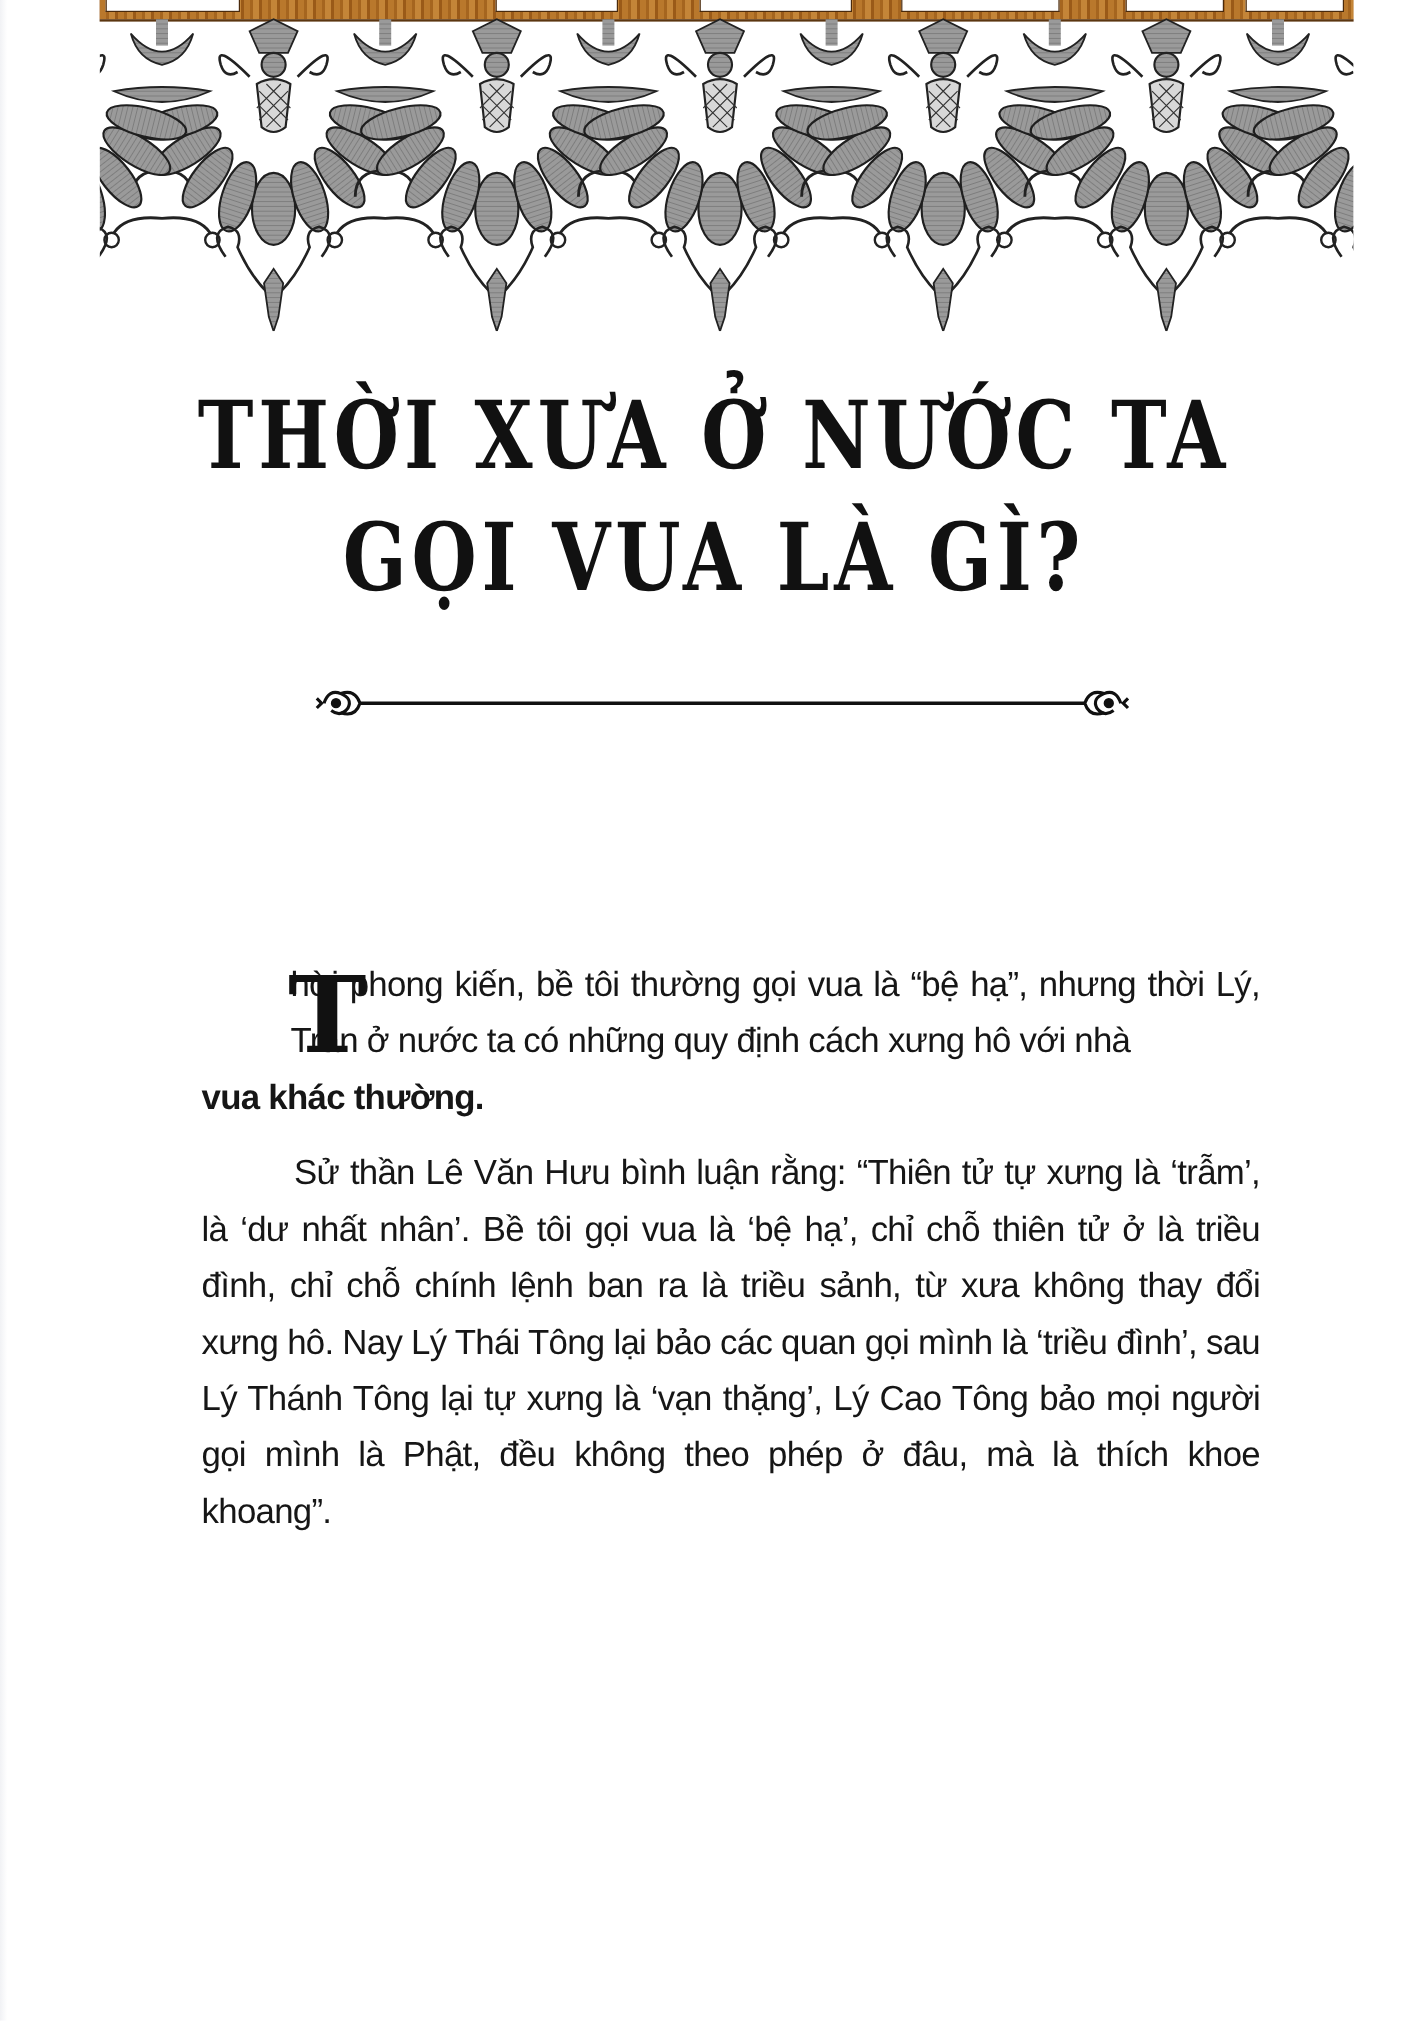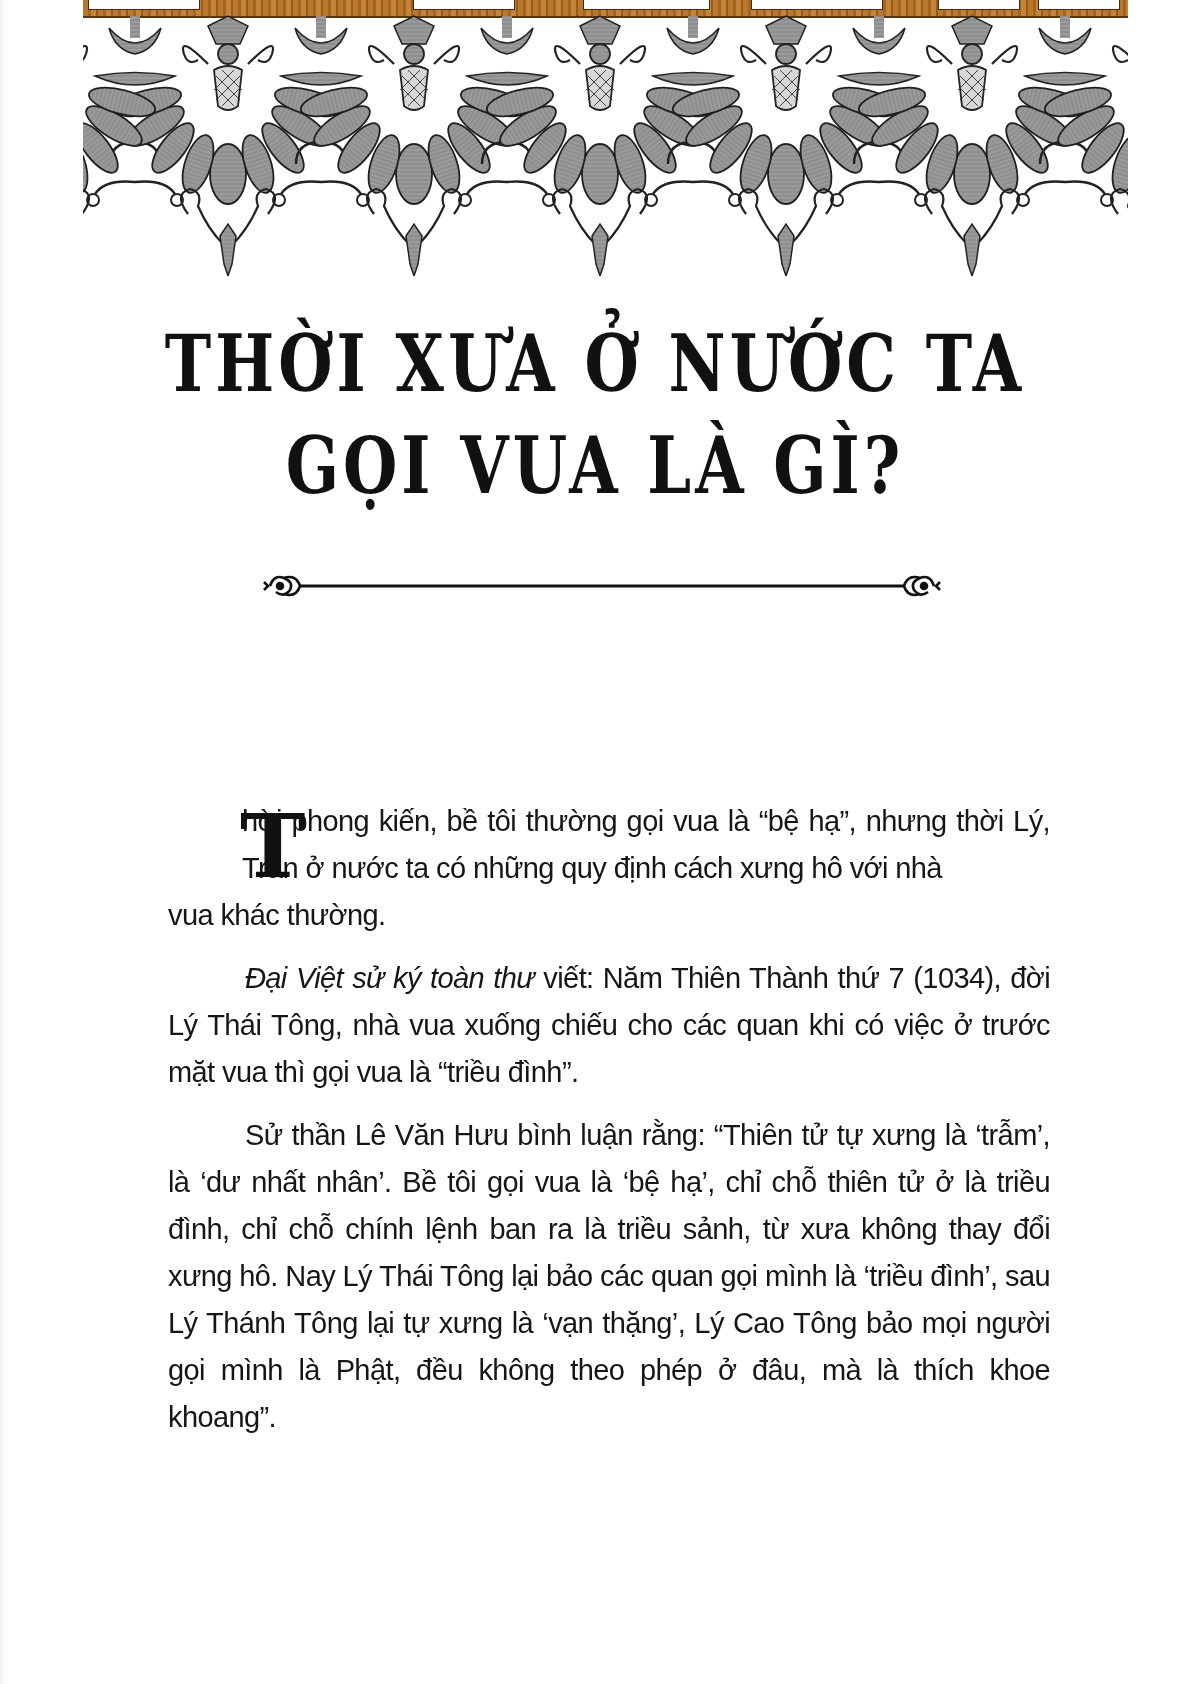--- a/index.html
+++ b/index.html
@@ -23,21 +23,21 @@
   .title.l2 { top:420px; }
   
   .divider { position:absolute; left:262px; top:568px; width:680px; height:34px; }
   
   .body { position:absolute; left:168px; top:798px; width:882px;
           font-family:"Liberation Sans", sans-serif; font-size:29px; line-height:47px;
           color:#161616; letter-spacing:-0.6px; }
   .body p { margin:0 0 16px 0; text-align:justify; }
   .body p.indent { text-indent:77px; }
   .body p.first { padding-left:74px; position:relative; text-indent:0; }
-  .body p.first .rest2 { margin-left:-74px; }
+  .body p.first .rest2 { margin-left:-74px;font-weight:bold; }
   .dropcap { position:absolute; left:72px; top:6px; font-family:"DejaVu Serif", serif;
              font-weight:bold; font-size:88px; line-height:84px; color:#111; }
   .italic { font-style:italic; }
 </style>
 </head>
 <body>
 
 <div class="page-edge"></div>
 
 <div class="wood">
@@ -133,17 +133,14 @@
     </g>
   </svg>
 </div>
 
 <div class="body">
   <p class="first">
     <span class="dropcap">T</span>
     <span>hời phong kiến, bề tôi thường gọi vua là “bệ hạ”, nhưng thời Lý, Trần ở nước ta có những quy định cách xưng hô với nhà</span>
     <br><span class="rest2">vua khác thường.</span>
   </p>
-  <p class="indent">
-    <span class="italic">Đại Việt sử ký toàn thư</span><span> viết: Năm Thiên Thành thứ 7 (1034), đời Lý Thái Tông, nhà vua xuống chiếu cho các quan khi có việc ở trước mặt vua thì gọi vua là “triều đình”.</span>
-  </p>
   <p class="indent">Sử thần Lê Văn Hưu bình luận rằng: “Thiên tử tự xưng là ‘trẫm’, là ‘dư nhất nhân’. Bề tôi gọi vua là ‘bệ hạ’, chỉ chỗ thiên tử ở là triều đình, chỉ chỗ chính lệnh ban ra là triều sảnh, từ xưa không thay đổi xưng hô. Nay Lý Thái Tông lại bảo các quan gọi mình là ‘triều đình’, sau Lý Thánh Tông lại tự xưng là ‘vạn thặng’, Lý Cao Tông bảo mọi người gọi mình là Phật, đều không theo phép ở đâu, mà là thích khoe khoang”.</p>
 </div>
 
 </body></html>

